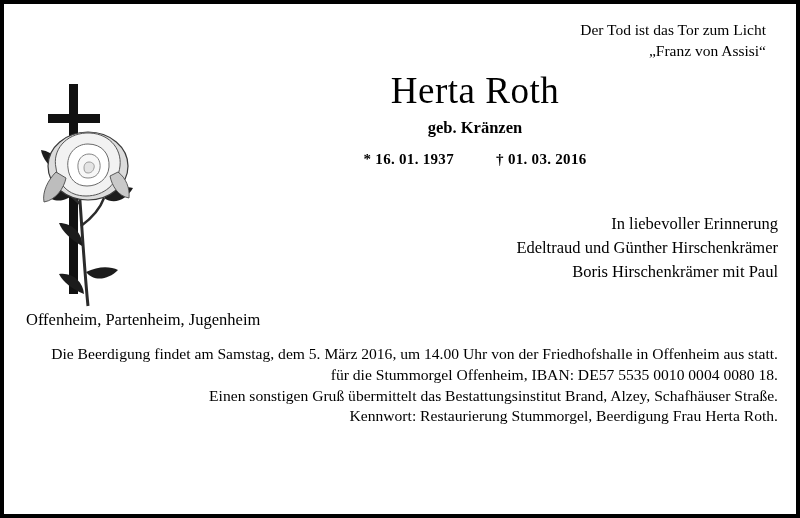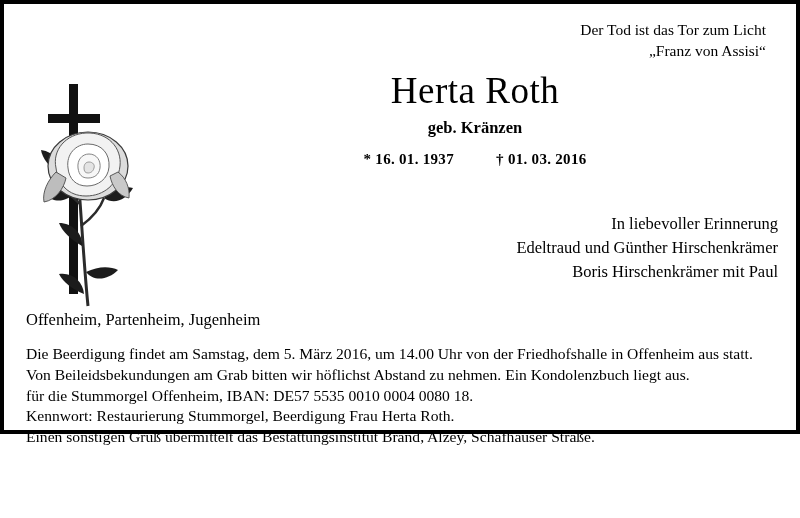--- a/index.html
+++ b/index.html
@@ -11,21 +11,21 @@
     width: 800px;
     height: 518px;
     overflow: hidden;
     font-family: "Liberation Serif", serif;
     color: #000000;
   }
   .notice {
     position: relative;
     box-sizing: border-box;
     width: 800px;
-    height: 434px;
+    height: 518px;
     background: #ffffff;
     border: 4px solid #000000;
     padding: 10px 18px 12px 18px;
   }
 
   
   .quote {
     text-align: right;
     font-size: 15.5px;
     line-height: 1.28;
@@ -87,21 +87,21 @@
     font-size: 16.5px;
   }
 
   
   .body-text {
     margin-top: 14px;
     margin-left: 4px;
     font-size: 15.6px;
     line-height: 1.33;
   }
-  .body-text .line { display: block; white-space: pre-wrap; }
+  .body-text .line { display: block; white-space: pre-wrap; text-align: right; }
 </style>
 </head>
 <body>
 
 <div class="notice">
 
   <div class="quote">
     <span class="q-line">Der Tod ist das Tor zum Licht</span>
     <span class="q-author">„Franz von Assisi“</span>
   </div>
@@ -152,19 +152,18 @@
   <div class="memorial">
     <div class="intro">In liebevoller Erinnerung</div>
     <div class="fam">Edeltraud und Günther Hirschenkrämer</div>
     <div class="fam">Boris Hirschenkrämer mit Paul</div>
   </div>
 
   <div class="places">Offenheim, Partenheim, Jugenheim</div>
 
   <div class="body-text">
     <span class="line">Die Beerdigung findet am Samstag, dem 5. März 2016, um 14.00 Uhr von der Friedhofshalle in Offenheim aus statt.</span>
-    <span class="line">Von Beileidsbekundungen am Grab bitten wir höflichst Abstand zu nehmen. Ein Kondolenzbuch liegt aus.</span>
     <span class="line">für die Stummorgel Offenheim, IBAN: DE57 5535 0010 0004 0080 18.</span>
+    <span class="line">Einen sonstigen Gruß übermittelt das Bestattungsinstitut Brand, Alzey, Schafhäuser Straße.</span>
     <span class="line">Kennwort: Restaurierung Stummorgel, Beerdigung Frau Herta Roth.</span>
-    <span class="line">Einen sonstigen Gruß übermittelt das Bestattungsinstitut Brand, Alzey, Schafhäuser Straße.</span>
   </div>
 
 </div>
 
 </body></html>

